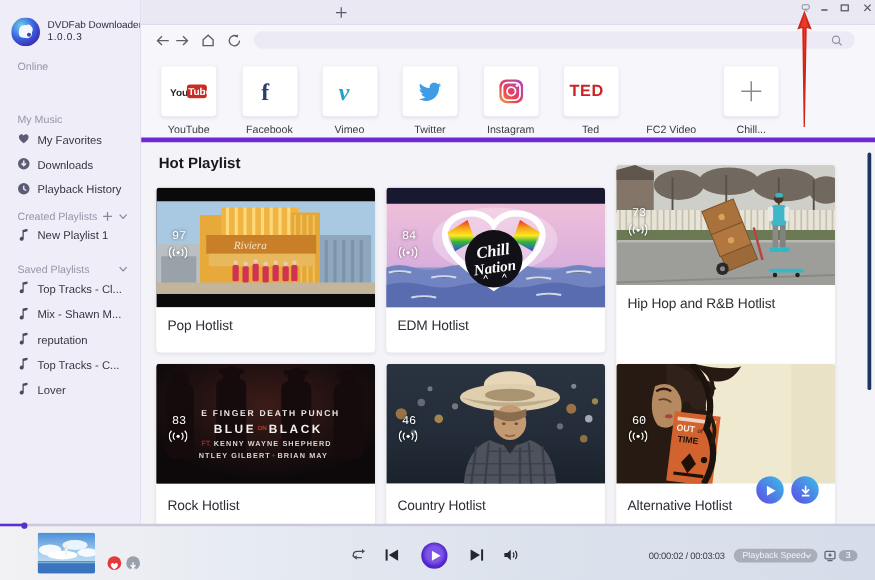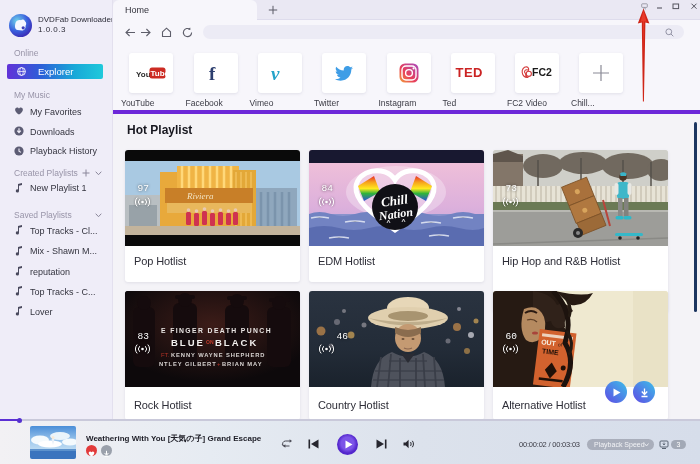--- a/index.html
+++ b/index.html
@@ -18,21 +18,21 @@
 
 #tabstrip { position:absolute; left:113px; top:0; width:587px; height:20px; background:#eae8f3; }
 #tab-active { position:absolute; left:0; top:0; width:144px; height:20px; background:#f7f6fb; border-radius:6px 6px 0 0; }
 #tab-active span { position:absolute; left:12px; top:5px; font-size:9px; color:#33333c; }
 #navbar { position:absolute; left:113px; top:20px; width:587px; height:25px; background:#f7f6fb; }
 #search { position:absolute; left:90px; top:5px; width:481px; height:13.5px; border-radius:7px; background:#ecebf5; }
 
 
 #sites { position:absolute; left:113px; top:45px; width:587px; height:69px; background:#f7f6fb; border-bottom:4px solid #6d28d9; }
 .site-card { position:absolute; top:8px; width:44px; height:40px; background:#fff; border-radius:3px; box-shadow:0 1px 3px rgba(120,120,150,.18); }
-.site-label { position:absolute; top:53px; width:60px; text-align:left; font-size:8.5px; color:#3a3a44; }
+.site-label { position:absolute; top:53px; width:60px; text-align:center; font-size:8.5px; color:#3a3a44; }
 
 
 #content { position:absolute; left:113px; top:114px; width:587px; height:306px; background:#f4f3f7; overflow:hidden; }
 #content h1 { position:absolute; left:14px; top:9px; font-size:12px; font-weight:bold; color:#17171f; }
 .card { position:absolute; width:175px; background:#fff; border-radius:3px; box-shadow:0 1px 3px rgba(120,120,150,.16); }
 .card .img { position:relative; width:175px; height:96px; border-radius:3px 3px 0 0; overflow:hidden; }
 .card .cap { position:absolute; left:9px; font-size:11px; letter-spacing:-0.1px; color:#2e2e38; }
 .ov { position:absolute; left:11px; color:#fff; text-shadow:0 0 3px rgba(0,0,0,0.65); }
 .ov-ic { filter:drop-shadow(0 0 1px rgba(0,0,0,0.5)); }
 .ov-num { font-size:9.5px; left:12.5px;font-family:Liberation Mono, monospace; }
@@ -67,28 +67,20 @@
         </defs>
       <circle cx="11.5" cy="11.5" r="11.5" fill="url(#lg)"></circle>
       <path d="M6.5 9 C7 6.5 10 5.5 12 6.2 C13 5 15.5 5.6 16 7.2 C17.5 8 17.5 10.5 16.5 12 C17 14 15.5 16.5 13 16.5 L8.5 16 C6 15.5 5.5 12.5 6.5 9 Z" fill="#f4f6ff"></path>
       <circle cx="14.2" cy="13.8" r="1.6" fill="#3b3fb8"></circle>
     </svg>
     <div class="abs" style="left:38px;top:15px;font-size:8px;color:#2c2c38;white-space:nowrap;">DVDFab Downloader</div>
     <div class="abs" style="left:38px;top:25px;font-size:8px;color:#2c2c38;letter-spacing:0.5px;white-space:nowrap;">1.0.0.3</div>
 
     <div class="sb-label" style="top:48px;">Online</div>
 
-    <div id="explorer">
-      <svg class="abs" style="left:10px;top:3px" width="9" height="9" viewBox="0 0 9 9">
-        <circle cx="4.5" cy="4.5" r="3.9" fill="none" stroke="#fff" stroke-width="0.9"></circle>
-        <ellipse cx="4.5" cy="4.5" rx="1.8" ry="3.9" fill="none" stroke="#fff" stroke-width="0.7"></ellipse>
-        <line x1="0.6" y1="4.5" x2="8.4" y2="4.5" stroke="#fff" stroke-width="0.7"></line>
-      </svg>
-      <span>Explorer</span>
-    </div>
 
     <div class="sb-label" style="top:90px;">My Music</div>
 
     <svg class="abs" style="left:14px;top:106px" width="10" height="10" viewBox="0 0 10 10">
       <path d="M5 8.6 C1 5.8 0.6 3.6 1.6 2.2 C2.6 0.9 4.4 1.3 5 2.6 C5.6 1.3 7.4 0.9 8.4 2.2 C9.4 3.6 9 5.8 5 8.6 Z" fill="#5c5c74"></path>
     </svg>
     <div class="abs sb-item-text" style="left:30px;top:106.5px;">My Favorites</div>
 
     <svg class="abs" style="left:14px;top:126px" width="10" height="10" viewBox="0 0 10 10">
       <circle cx="5" cy="5" r="4.6" fill="#5c5c74"></circle>
@@ -137,23 +129,20 @@
       </svg>
     <div class="abs sb-item-text" style="left:30px;top:286.5px;">Top Tracks - C...</div>
     <svg class="abs" style="left:15px;top:306px" width="8" height="10" viewBox="0 0 8 10">
         <path d="M3 1 L7 0 L7 2 L4 2.8 L4 8 A1.6 1.6 0 1 1 3 6.5 Z" fill="#4a4a5e"></path>
       </svg>
     <div class="abs sb-item-text" style="left:30px;top:306.5px;">Lover</div>
   </div>
 
   <div id="tabstrip">
     <div class="abs" style="left:0;top:19px;width:587px;height:1px;background:#dedcec;"></div>
-    <div id="tab-active">
-        <span>Home</span>
-      </div>
     <svg class="abs" style="left:155px;top:4.5px" width="10" height="10" viewBox="0 0 10 10">
         <path d="M5 0.8 V9.2 M0.8 5 H9.2" stroke="#5a5a66" stroke-width="1"></path>
       </svg>
 
     <svg class="abs" style="left:528px;top:2.5px" width="7" height="7" viewBox="0 0 7 7">
       <rect x="0.7" y="0.8" width="5.6" height="3.6" rx="0.7" fill="none" stroke="#8a8a96" stroke-width="0.8"></rect>
       <path d="M2 6.3 L3.5 5 L5 6.3" fill="none" stroke="#8a8a96" stroke-width="0.8"></path>
     </svg>
     <svg class="abs" style="left:543px;top:2px" width="7" height="8" viewBox="0 0 7 8">
         <path d="M1 6 H6" stroke="#55555f" stroke-width="1.1"></path>
@@ -235,27 +224,20 @@
         <circle cx="14.6" cy="5.4" r="1.1" fill="#fff"></circle>
       </svg>
     </div>
     <div class="site-label" style="left:265.5px;">Instagram</div>
 
     <div class="site-card" style="left:337.5px;">
       <div class="abs" style="left:5px;top:12px;font-size:13px;font-weight:bold;color:#cb2323;letter-spacing:0.5px;">TED</div>
     </div>
     <div class="site-label" style="left:329.5px;">Ted</div>
 
-    <div class="site-card" style="left:402px;">
-      <svg class="abs" style="left:6px;top:13px" width="11" height="13" viewBox="0 0 11 13">
-        <path d="M5.5 0.8 C2.5 1 0.8 3.5 1.2 6.5 C1.5 9.5 4 11.8 6.5 11.5 C5 10.5 4.4 9 4.8 7.6 C3.6 7.2 3.2 5.5 4 4.5 C4.8 3.5 6.5 3.4 7.4 4.4 C8.2 3 7.4 1.2 5.5 0.8 Z" fill="none" stroke="#d43b3b" stroke-width="1.1"></path>
-        <circle cx="7.8" cy="7.8" r="2.6" fill="none" stroke="#d43b3b" stroke-width="1.1"></circle>
-      </svg>
-      <div class="abs" style="left:17px;top:13px;font-size:10.5px;font-weight:bold;color:#1a1a1a;">FC2</div>
-    </div>
     <div class="site-label" style="left:394px;">FC2 Video</div>
 
     <div class="site-card" style="left:466px;">
       <svg class="abs" style="left:12px;top:10px" width="20" height="20" viewBox="0 0 20 20">
           <path d="M10 2 V18 M2 10 H18" stroke="#8a8a96" stroke-width="1.2"></path>
         </svg>
     </div>
     <div class="site-label" style="left:458px;">Chill...</div>
   </div>
 
@@ -342,21 +324,21 @@
         </svg>
         <div class="ov ov-num" style="top:33px;">84</div>
         <svg class="ov ov-ic" style="top:47px;left:10px" width="15" height="10" viewBox="0 0 15 10">
           <circle cx="7.5" cy="5" r="1.3" fill="#fff"></circle>
           <path d="M4.7 2.2 A4 4 0 0 0 4.7 7.8 M2.2 0.6 A6.4 6.4 0 0 0 2.2 9.4 M10.3 2.2 A4 4 0 0 1 10.3 7.8 M12.8 0.6 A6.4 6.4 0 0 1 12.8 9.4" stroke="#fff" stroke-width="1" fill="none"></path>
         </svg>
       </div>
       <div class="cap" style="top:105px;">EDM Hotlist</div>
     </div>
 
-    <div class="card" style="left:380px;top:36px;height:162px;">
+    <div class="card" style="left:380px;top:18px;height:162px;">
       <div class="img">
         <svg width="175" height="96" viewBox="0 0 175 96">
           <rect width="175" height="96" fill="#d6d6d0"></rect>
           <rect x="0" y="0" width="175" height="38" fill="#cfcfc9"></rect>
           <g fill="#6a6156" opacity="0.92">
             <ellipse cx="50" cy="16" rx="20" ry="12"></ellipse>
             <ellipse cx="90" cy="13" rx="24" ry="11"></ellipse>
             <ellipse cx="135" cy="16" rx="26" ry="13"></ellipse>
             <ellipse cx="168" cy="20" rx="14" ry="11"></ellipse>
           </g>
@@ -476,21 +458,21 @@
           <ellipse cx="99" cy="47" rx="13" ry="14" fill="#c49a72"></ellipse>
           <path d="M86 42 Q99 50 112 42 L112 36 Q99 42 86 36 Z" fill="#8a6c4e"></path>
           <ellipse cx="94" cy="48" rx="1.5" ry="1" fill="#6a4e38"></ellipse>
           <ellipse cx="104" cy="48" rx="1.5" ry="1" fill="#6a4e38"></ellipse>
           <path d="M95 57 Q99 59 103 57" stroke="#8a6650" stroke-width="1.2" fill="none"></path>
           <path d="M62 96 Q64 68 83 61 Q99 70 115 61 Q134 68 136 96 Z" fill="#4e525c"></path>
           <path d="M68 96 L72 66 M79 96 L82 63 M91 96 L91 67 M107 96 L107 67 M116 96 L114 63 M127 96 L125 66" stroke="#3a3e48" stroke-width="1.8"></path>
           <path d="M80 70 H118 M66 80 H133 M64 89 H135" stroke="#3a3e48" stroke-width="1.3" opacity="0.8"></path>
           <path d="M91 61 L99 72 L107 61 Q99 65 91 61 Z" fill="#2a2c34"></path>
         </svg>
-        <div class="ov ov-num" style="top:40px;margin-left:15px;">46</div>
+        <div class="ov ov-num" style="top:40px;">46</div>
         <svg class="ov ov-ic" style="top:53px;left:10px" width="15" height="10" viewBox="0 0 15 10">
           <circle cx="7.5" cy="5" r="1.3" fill="#fff"></circle>
           <path d="M4.7 2.2 A4 4 0 0 0 4.7 7.8 M2.2 0.6 A6.4 6.4 0 0 0 2.2 9.4 M10.3 2.2 A4 4 0 0 1 10.3 7.8 M12.8 0.6 A6.4 6.4 0 0 1 12.8 9.4" stroke="#fff" stroke-width="1" fill="none"></path>
         </svg>
       </div>
       <div class="cap" style="top:108px;">Country Hotlist</div>
     </div>
 
     <div class="card" style="left:380px;top:177px;height:129px;">
       <div class="img">
@@ -558,21 +540,20 @@
           <ellipse cx="10" cy="14" rx="9" ry="4.5" fill="#f4fafd"></ellipse>
           <ellipse cx="30" cy="10" rx="10" ry="4" fill="#eaf4fb"></ellipse>
           <ellipse cx="40" cy="16" rx="8" ry="3.5" fill="#f4fafd"></ellipse>
           <ellipse cx="20" cy="18" rx="12" ry="3.5" fill="#ffffff"></ellipse>
           <rect x="0" y="23" width="46" height="10" fill="#3a74be"></rect>
           <path d="M0 24 H46" stroke="#7fb0dc" stroke-width="1"></path>
           <path d="M21.5 13 L23 19 L24.5 13 Z" fill="#e8f0f8"></path>
           <circle cx="23" cy="11.5" r="1.5" fill="#f8ead8"></circle>
         </svg>
     </div>
-    <div id="ptitle">Weathering With You [天気の子] Grand Escape</div>
 
     <div class="pbtn" style="left:86px;background:#e23a3a;">
       <svg width="11" height="11" viewBox="0 0 11 11">
           <path d="M5.5 8.6 C2.6 6.6 2.3 5 3 4 C3.7 3.1 5 3.4 5.5 4.3 C6 3.4 7.3 3.1 8 4 C8.7 5 8.4 6.6 5.5 8.6 Z" fill="#fff"></path>
         </svg>
     </div>
     <div class="pbtn" style="left:101px;background:#9aa0ab;">
       <svg width="11" height="11" viewBox="0 0 11 11">
           <path d="M5.5 2.8 V6.6 M3.6 5 L5.5 7.2 L7.4 5 M3.4 8.2 H7.6" stroke="#fff" stroke-width="1" fill="none"></path>
         </svg>

